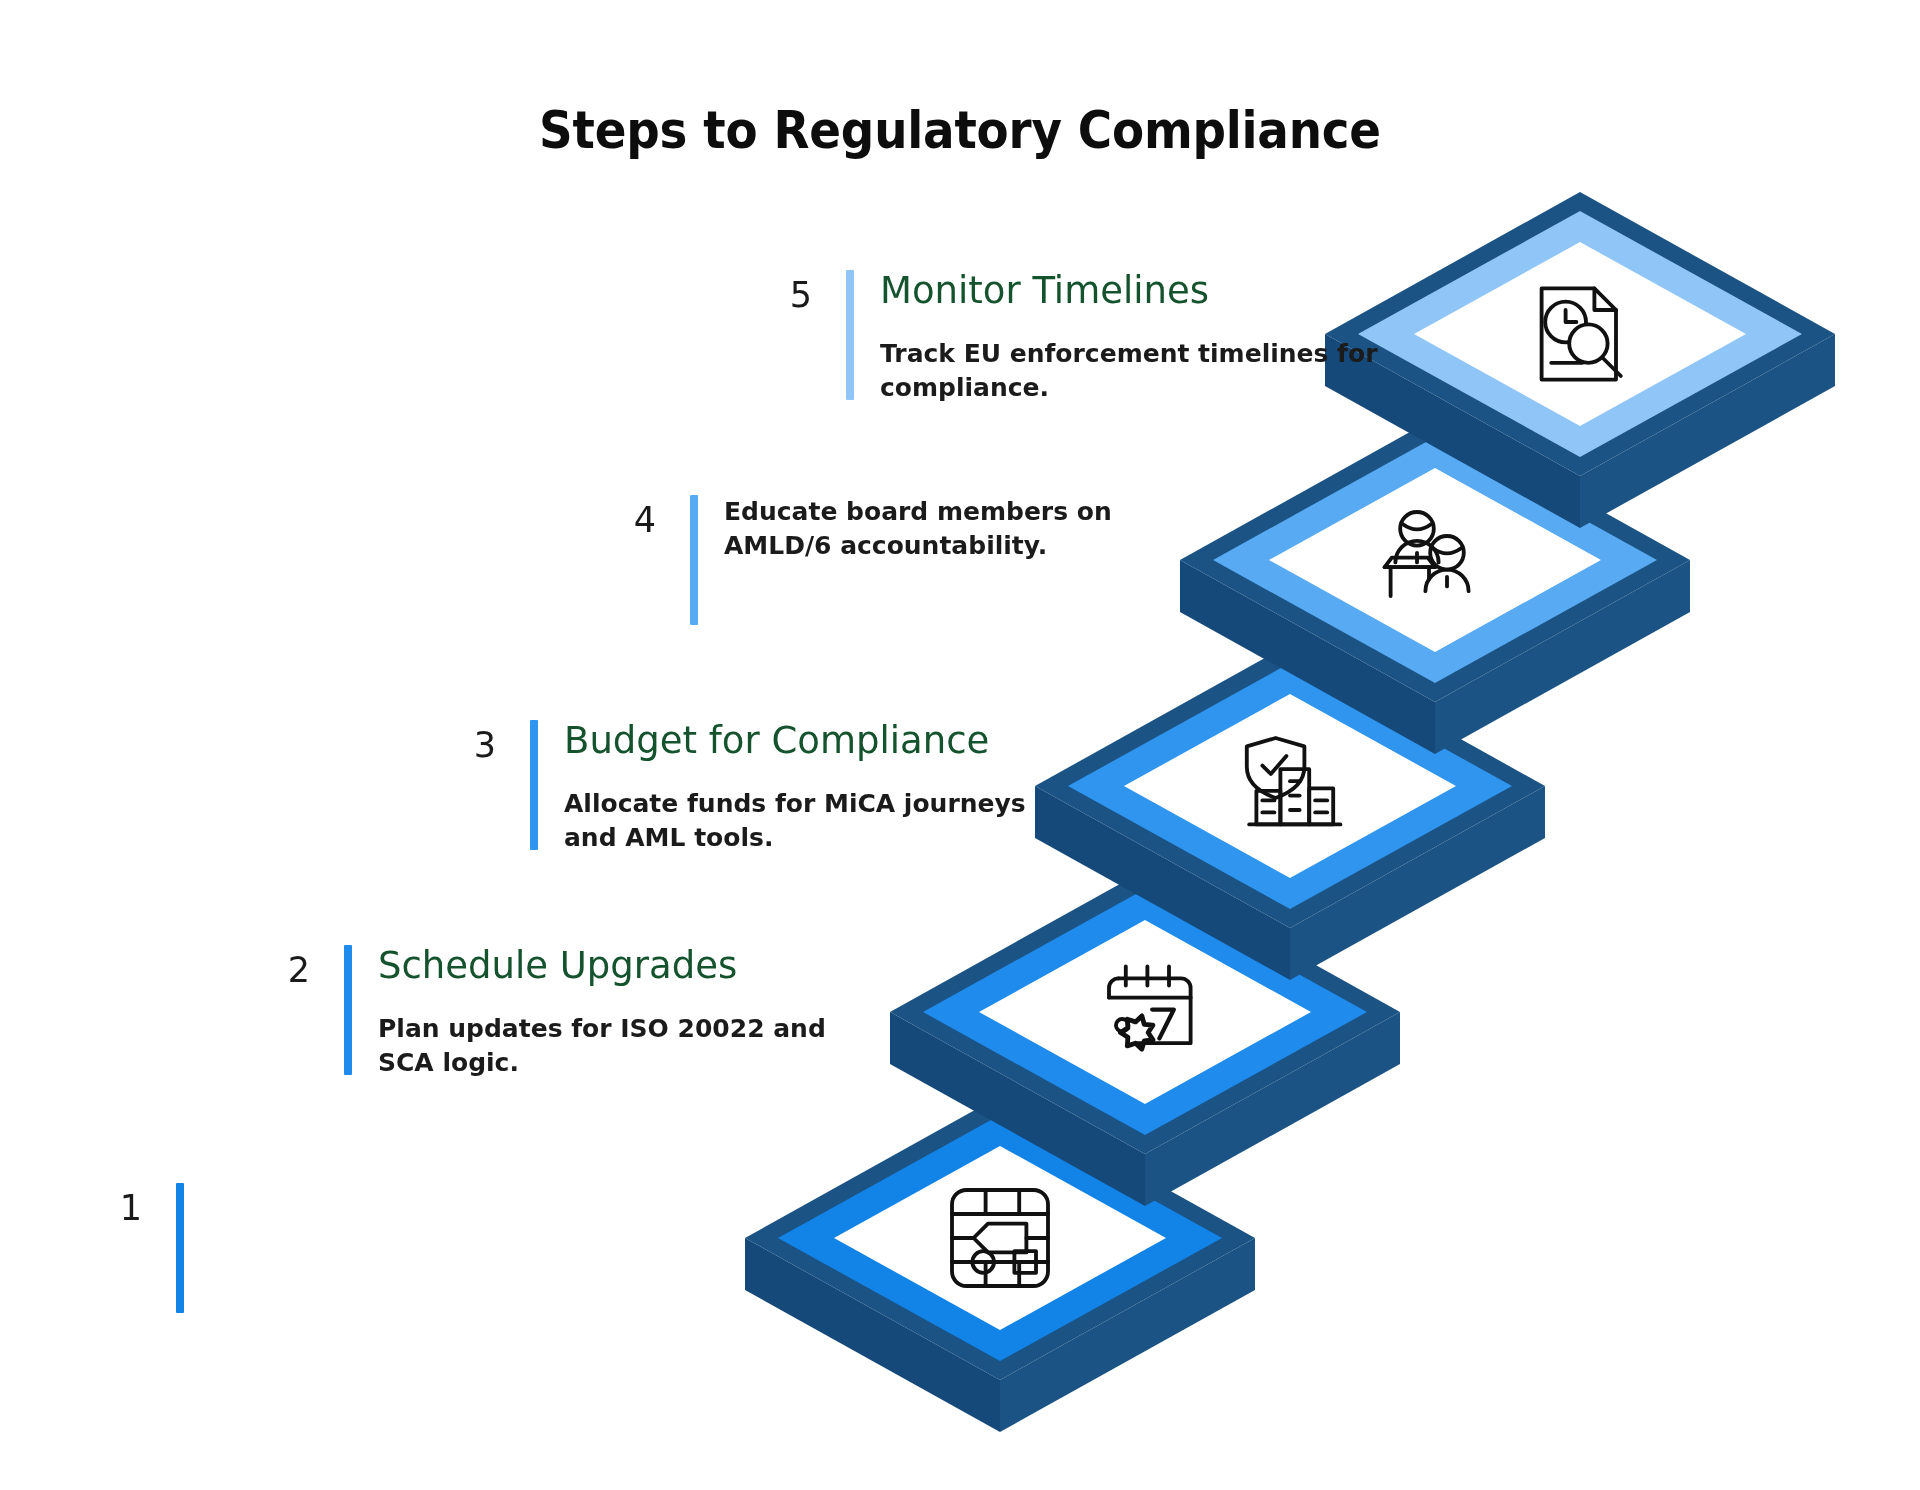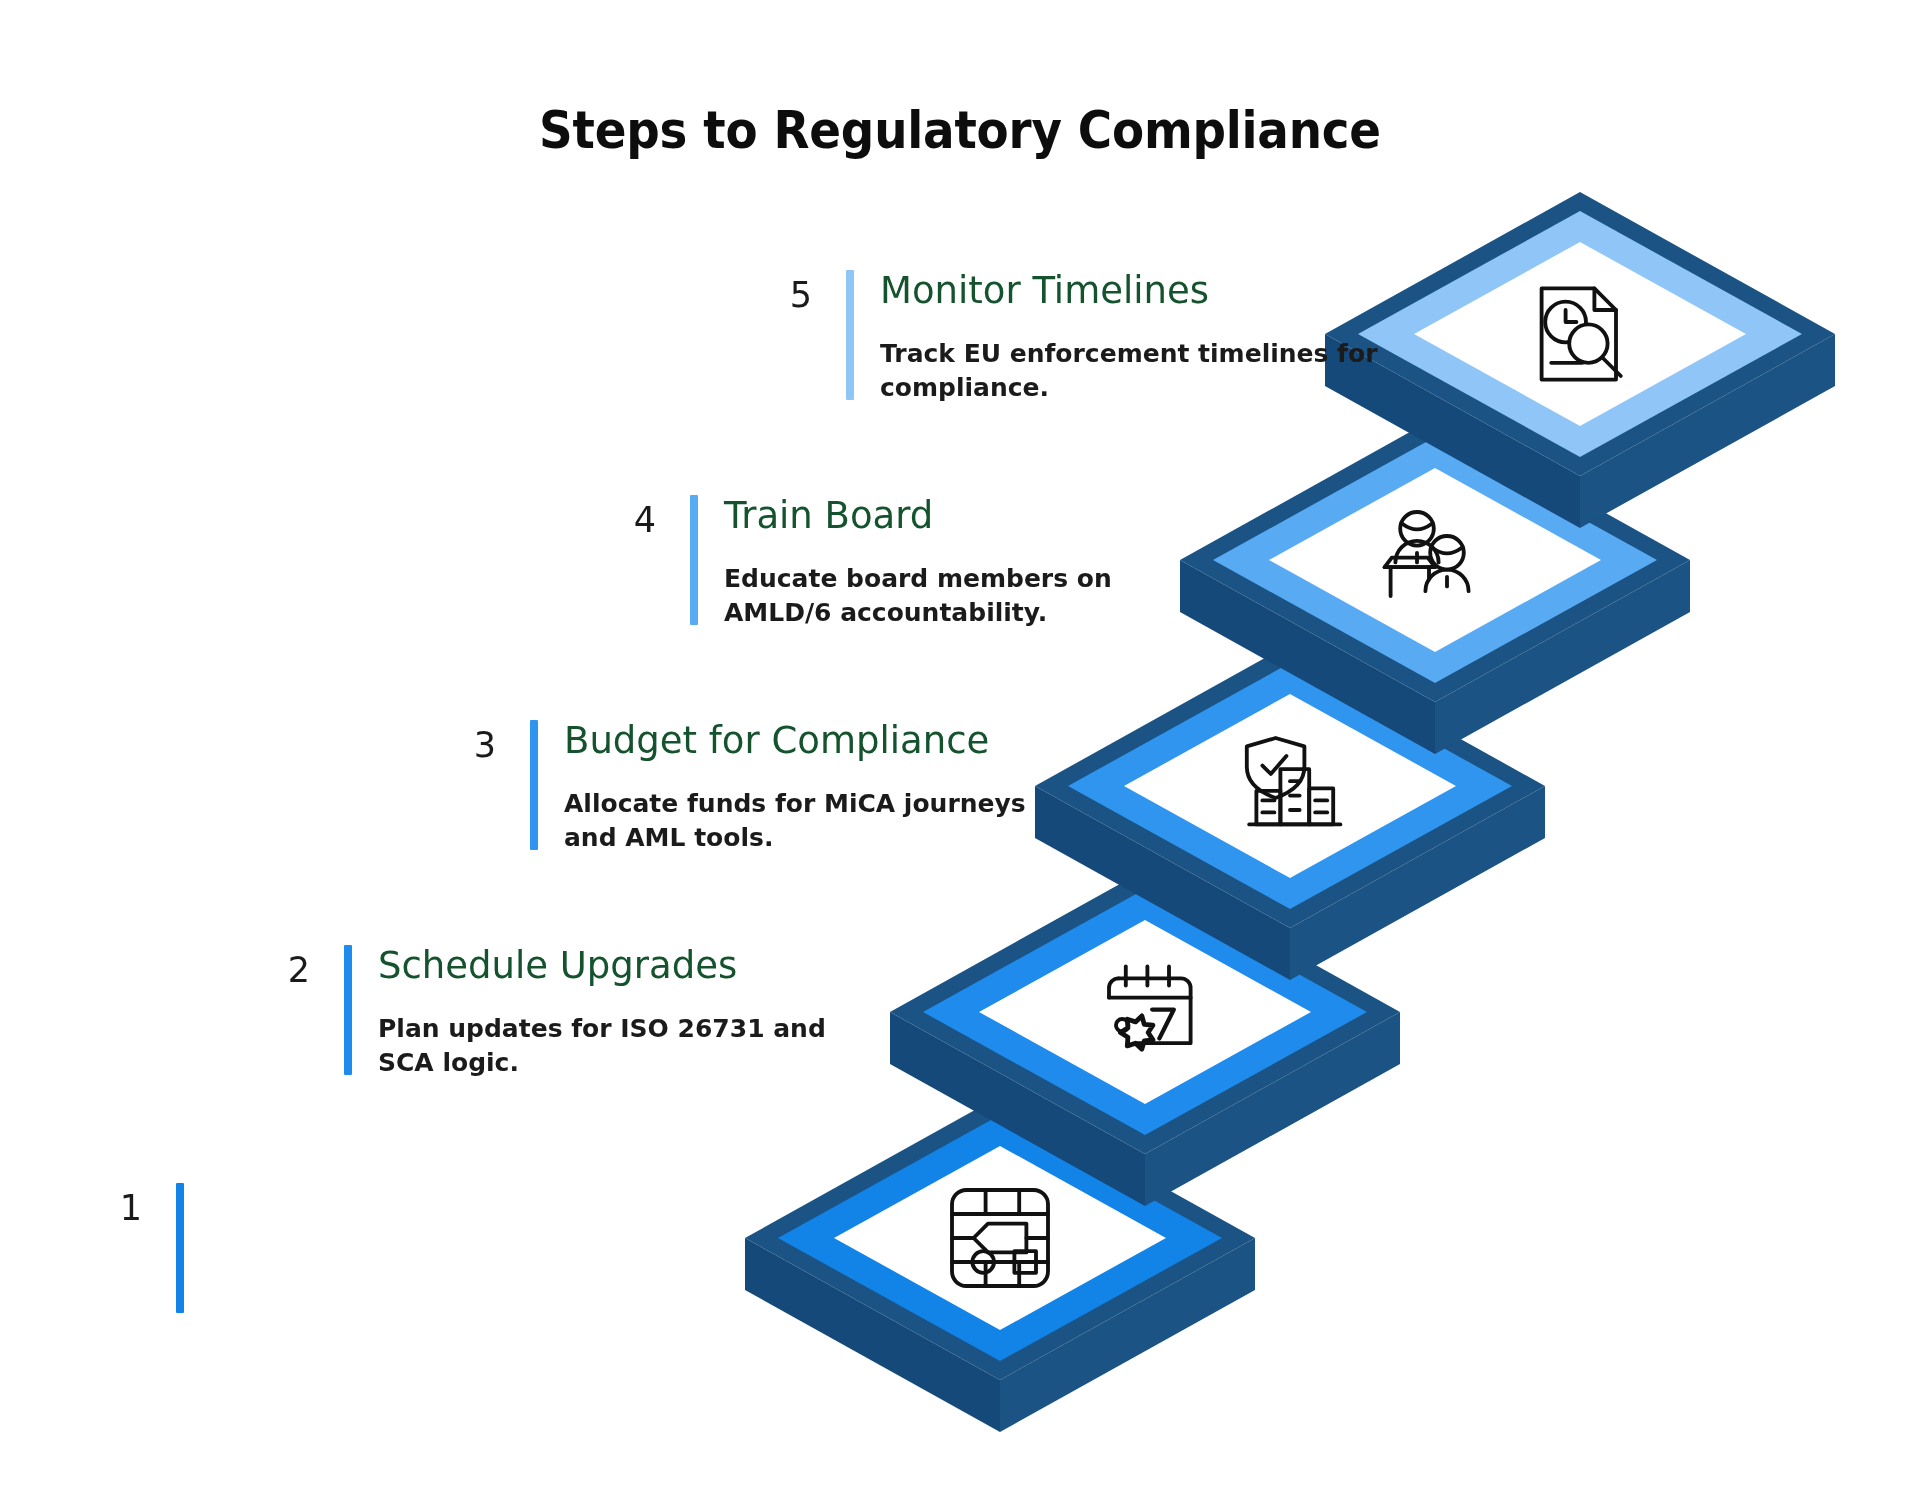--- a/index.html
+++ b/index.html
@@ -257,40 +257,39 @@
     <div class="step-body">
       <div class="step-title">Monitor Timelines</div>
       <div class="step-desc">Track EU enforcement timelines for compliance.</div>
     </div>
   </div>
 
   <div class="step-text" style="left:604px; top:495px; width:620px; height:130px;">
     <div class="step-num">4</div>
     <div class="step-bar" style="background:#58aaf2;"></div>
     <div class="step-body">
-      <div class="step-title">Train Board</div>
       <div class="step-desc">Educate board members on AMLD/6 accountability.</div>
     </div>
   </div>
 
   <div class="step-text" style="left:444px; top:720px; width:620px; height:130px;">
     <div class="step-num">3</div>
     <div class="step-bar" style="background:#2f95ee;"></div>
     <div class="step-body">
       <div class="step-title">Budget for Compliance</div>
       <div class="step-desc">Allocate funds for MiCA journeys and AML tools.</div>
     </div>
   </div>
 
   <div class="step-text" style="left:258px; top:945px; width:620px; height:130px;">
     <div class="step-num">2</div>
     <div class="step-bar" style="background:#1f8bec;"></div>
     <div class="step-body">
       <div class="step-title">Schedule Upgrades</div>
-      <div class="step-desc">Plan updates for ISO 26731 and SCA logic.</div>
+      <div class="step-desc">Plan updates for ISO 20022 and SCA logic.</div>
     </div>
   </div>
 
   <div class="step-text" style="left:90px; top:1183px; width:620px; height:130px;">
     <div class="step-num">1</div>
     <div class="step-bar" style="background:#1284e8;"></div>
   </div>
 
 </div>
 

